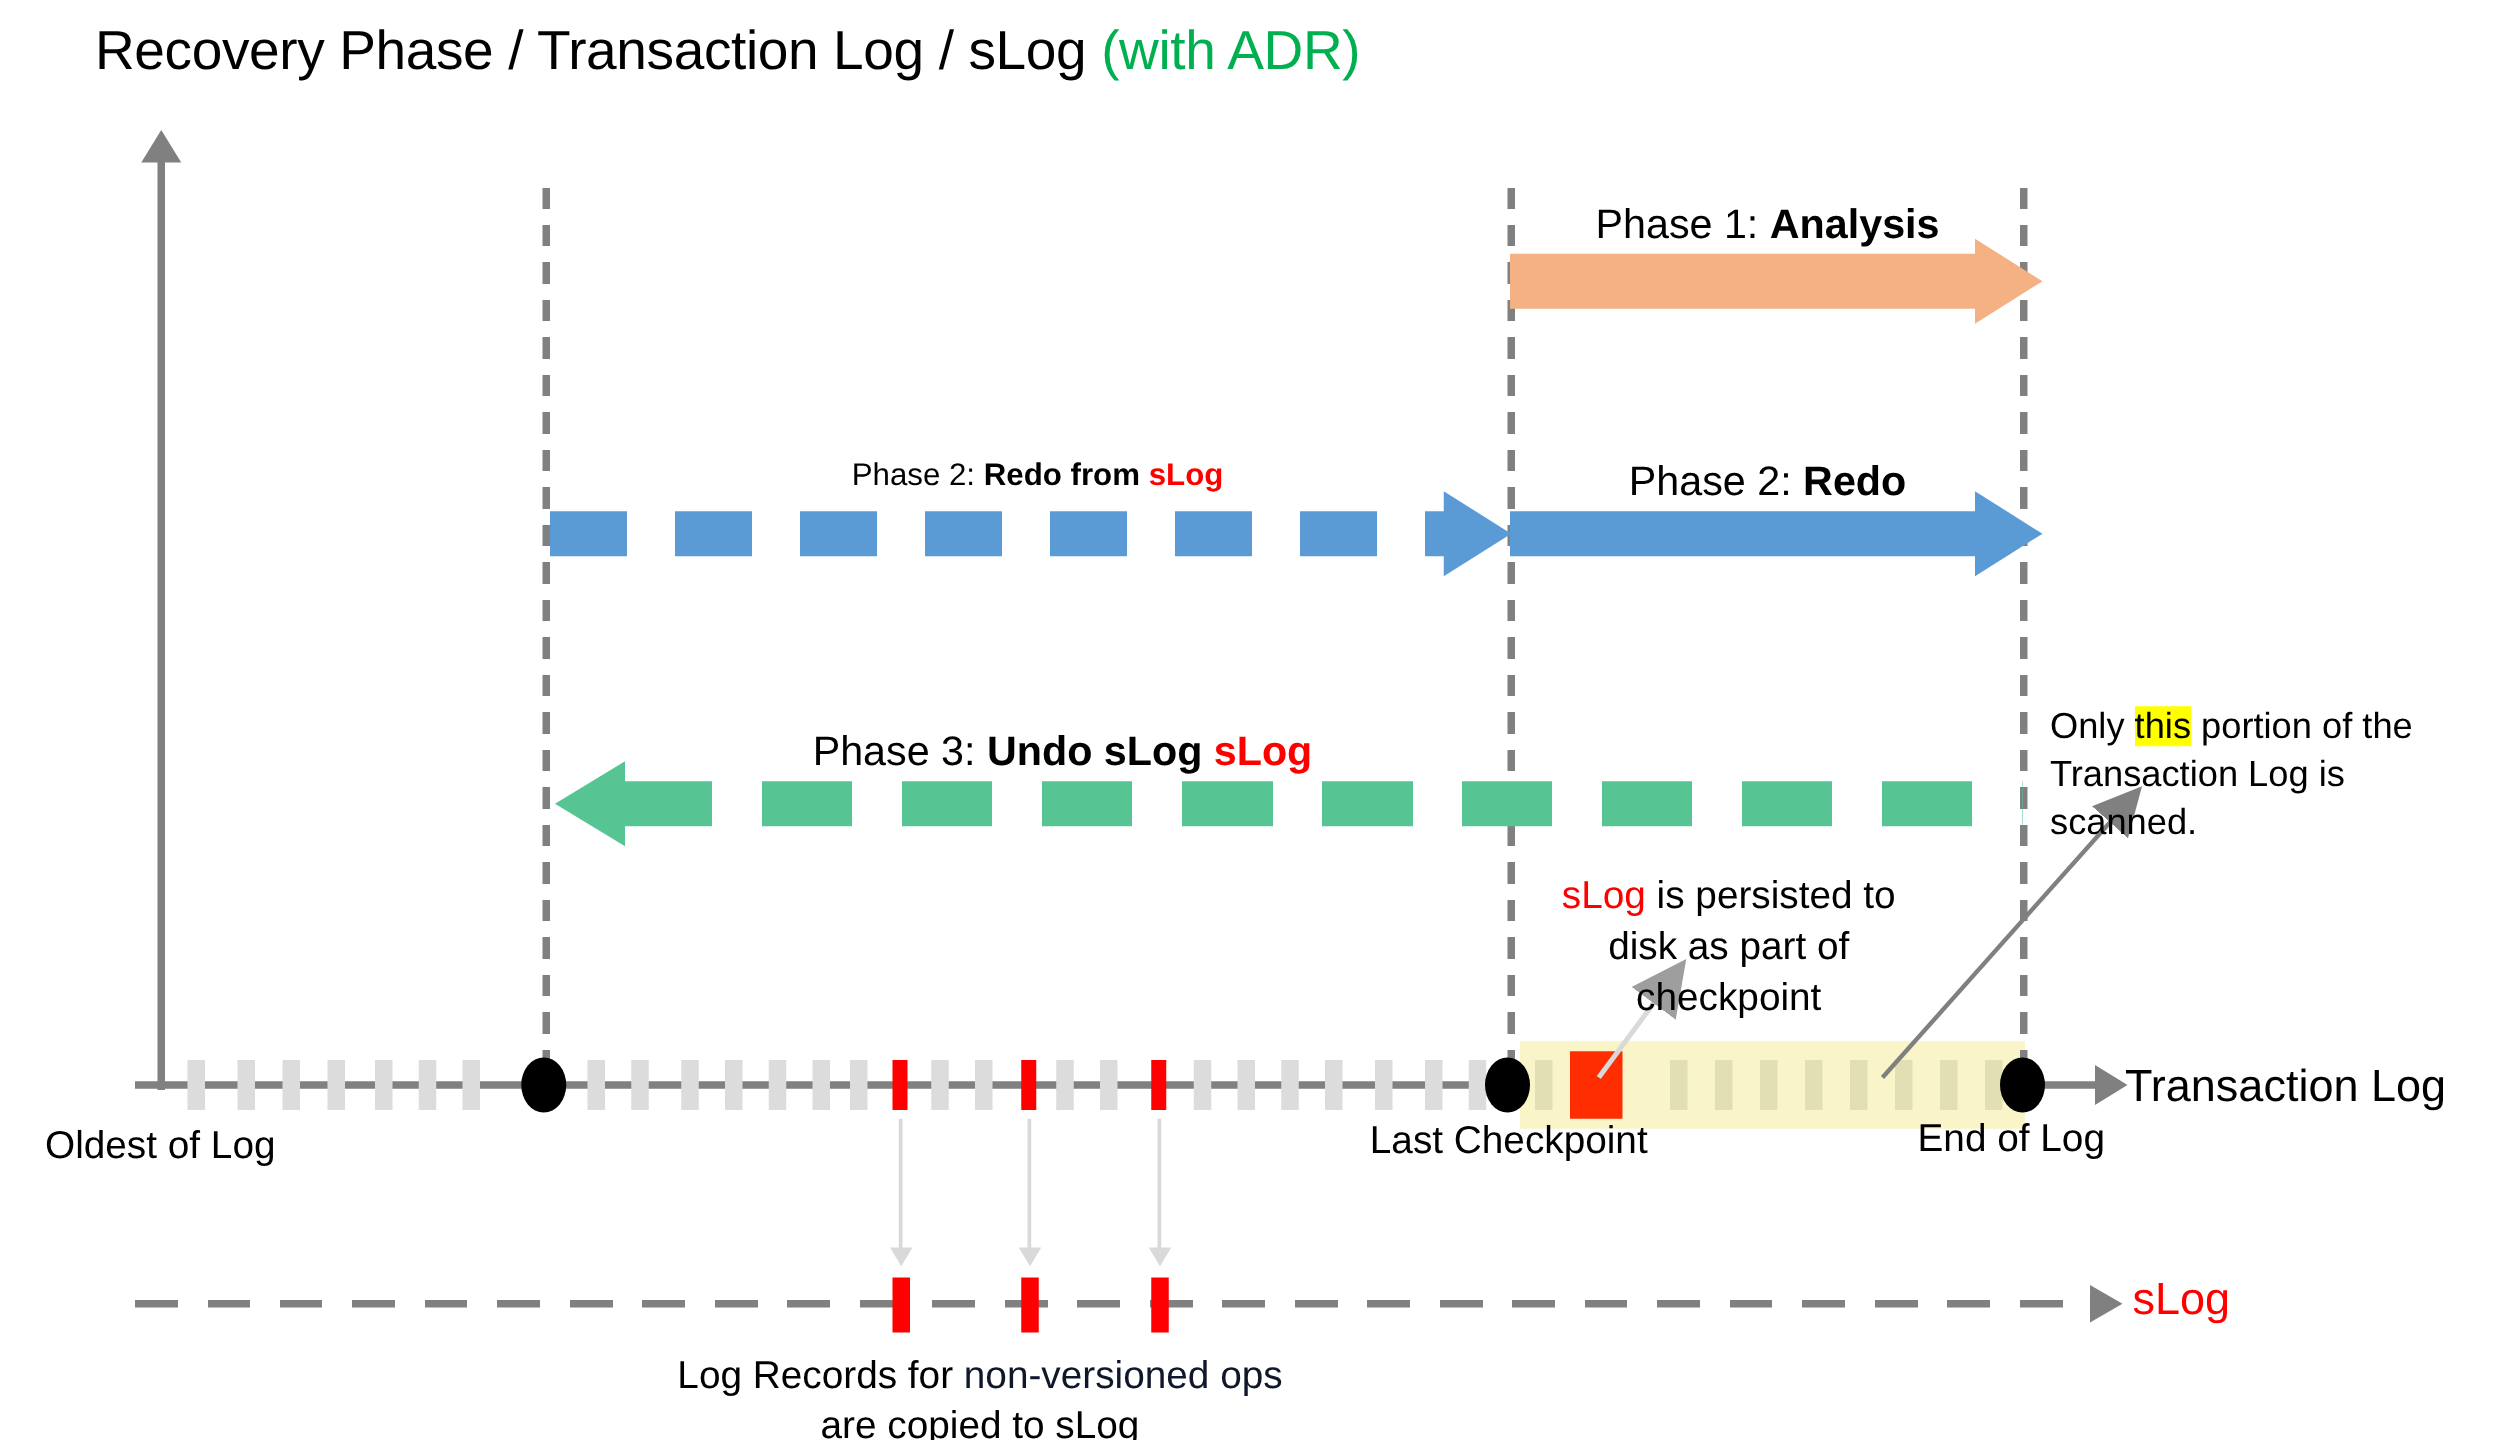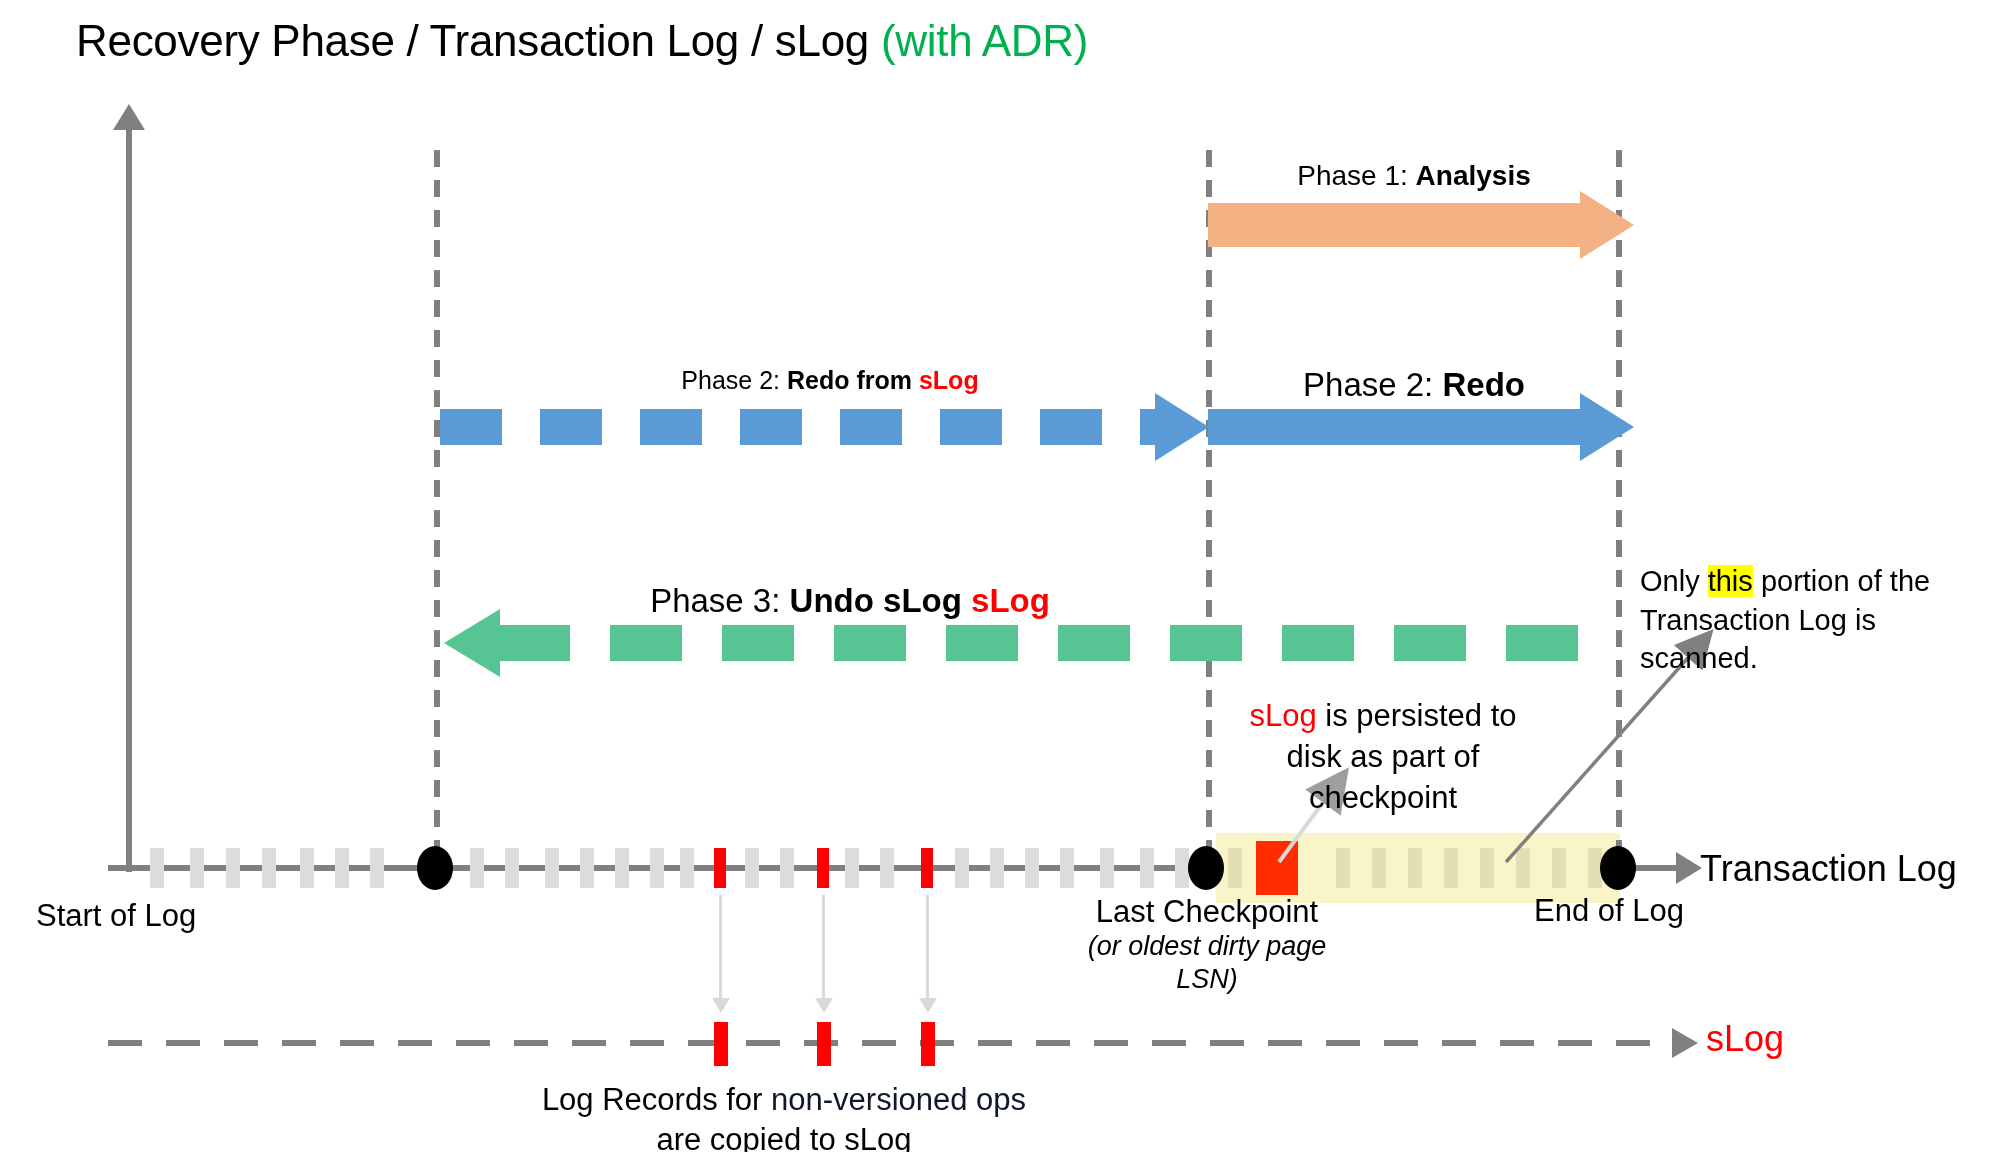--- a/index.html
+++ b/index.html
@@ -36,21 +36,21 @@
   #slog-block{left:1256px;top:841px;width:42px;height:54px;background:#FF2D00;}
   
   .arrow-shaft{position:absolute;}
   .arrow-head-r{position:absolute;width:0;height:0;border-top:34px solid transparent;
      border-bottom:34px solid transparent;}
   .arrow-head-l{position:absolute;width:0;height:0;border-top:34px solid transparent;
      border-bottom:34px solid transparent;}
   
   #p1-shaft{left:1208px;top:203px;width:372px;height:44px;background:#F4B183;}
   #p1-head{left:1580px;top:191px;border-left:54px solid #F4B183;}
-  #p1-label{left:1208px;top:160px;width:412px;text-align:center;font-size:28px;white-space:nowrap;}
+  #p1-label{left:1208px;top:160px;width:412px;text-align:center;font-size:33px;white-space:nowrap;}
   #p1-label b{font-weight:bold;}
   
   #p2-shaft{left:1208px;top:409px;width:372px;height:36px;background:#5B9BD5;}
   #p2-head{left:1580px;top:393px;border-left:54px solid #5B9BD5;border-top:34px solid transparent;border-bottom:34px solid transparent;}
   #p2-label{left:1208px;top:366px;width:412px;text-align:center;font-size:33px;white-space:nowrap;}
   
   #p2s-shaft{left:440px;top:409px;width:716px;height:36px;
      background:repeating-linear-gradient(to right,#5B9BD5 0px,#5B9BD5 62px,transparent 62px,transparent 100px);}
   #p2s-head{left:1155px;top:393px;border-left:54px solid #5B9BD5;border-top:34px solid transparent;border-bottom:34px solid transparent;}
   #p2s-label{left:470px;top:366px;width:720px;text-align:center;font-size:25px;white-space:nowrap;}
@@ -191,29 +191,28 @@
 </svg>
 
 <div class="abs" id="callout-slog">
   <span class="red-word" style="font-weight:normal">sLog</span><span> is persisted to disk as part of checkpoint</span>
 </div>
 
 <div class="abs" id="callout-scan">
   <span>Only </span><span class="hl">this</span><span> portion of the Transaction Log is scanned.</span>
 </div>
 
-<div class="abs lbl" id="lbl-start">Start of Log</div>
+<div class="abs lbl" id="lbl-start">Oldest of Log</div>
 
 <div class="abs lbl" id="lbl-oldest">
   <br>
 </div>
 
 <div class="abs lbl" id="lbl-ckpt">
   <span>Last Checkpoint</span>
-  <span class="sub">(or oldest dirty page LSN)</span>
 </div>
 
 <div class="abs lbl" id="lbl-end">End of Log</div>
 
 <div class="abs lbl" id="lbl-txlog">Transaction Log</div>
 
 <div class="abs" id="slog-line"></div>
 <div class="abs" id="slog-head"></div>
 <div class="abs lbl" id="lbl-sloglane">sLog</div>
 <div id="slog-ticks-layer">

